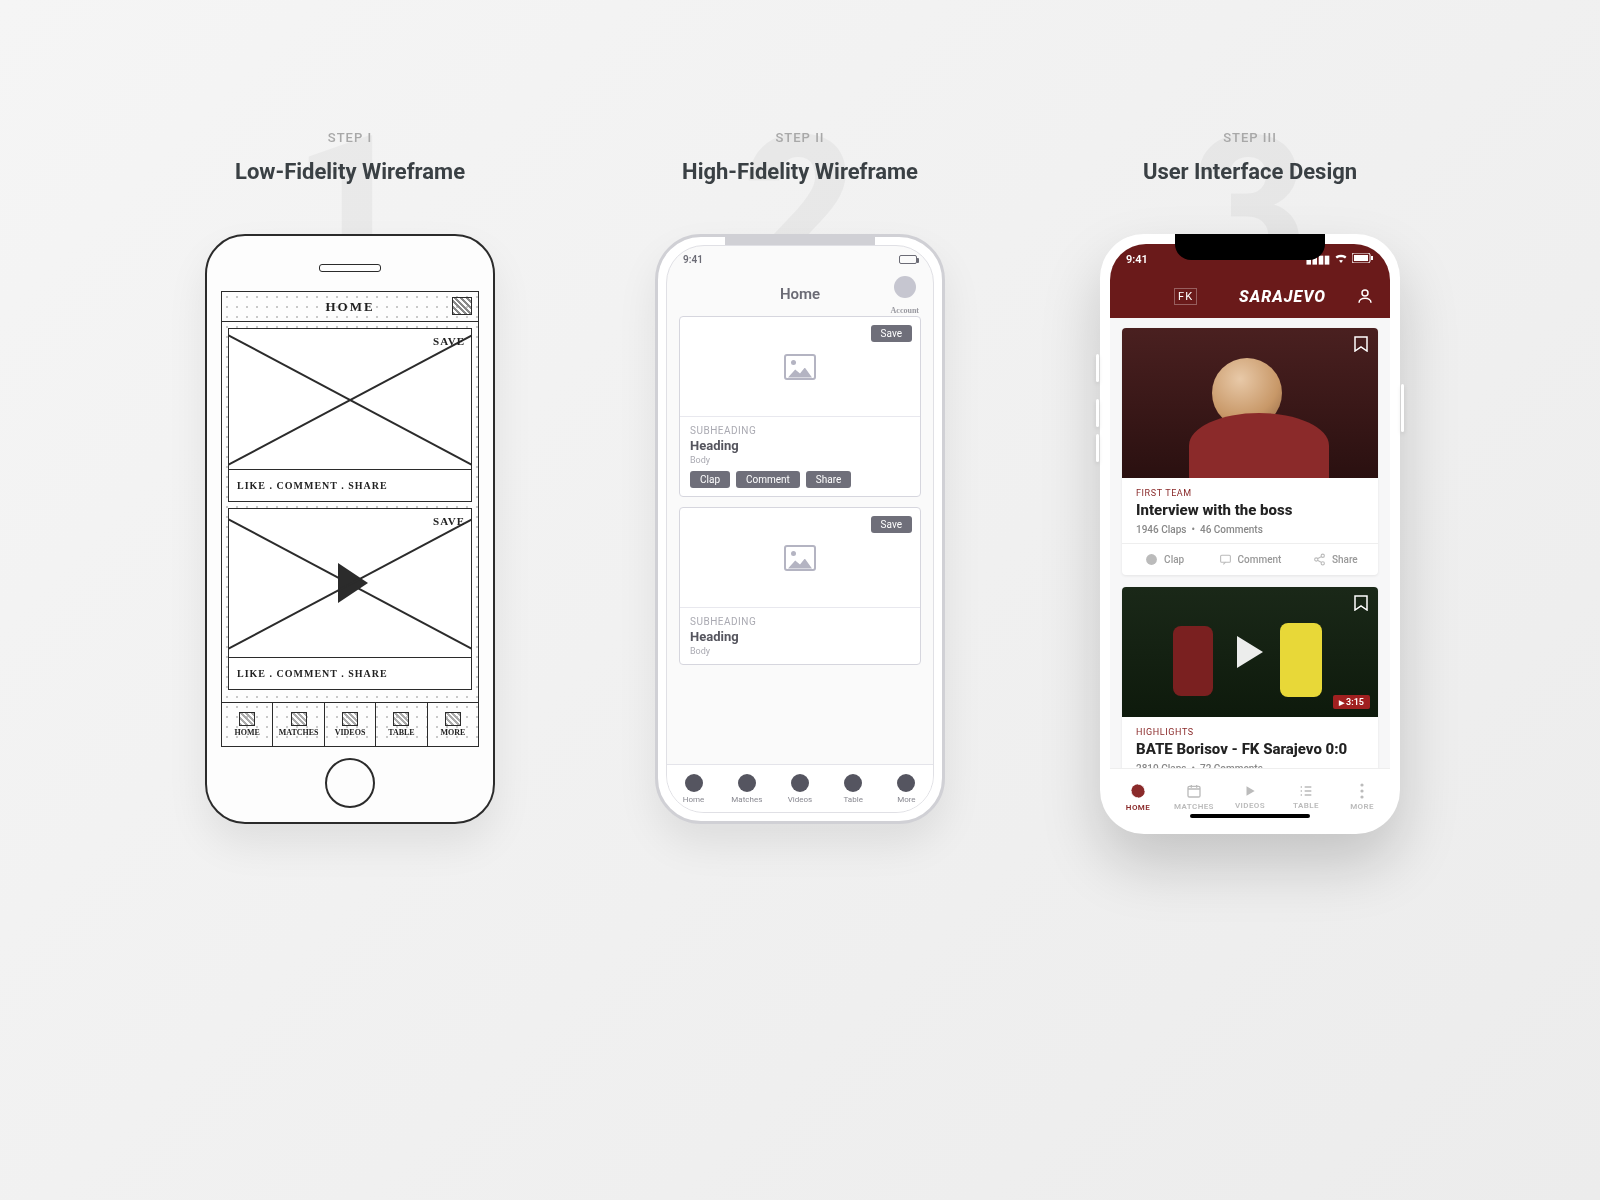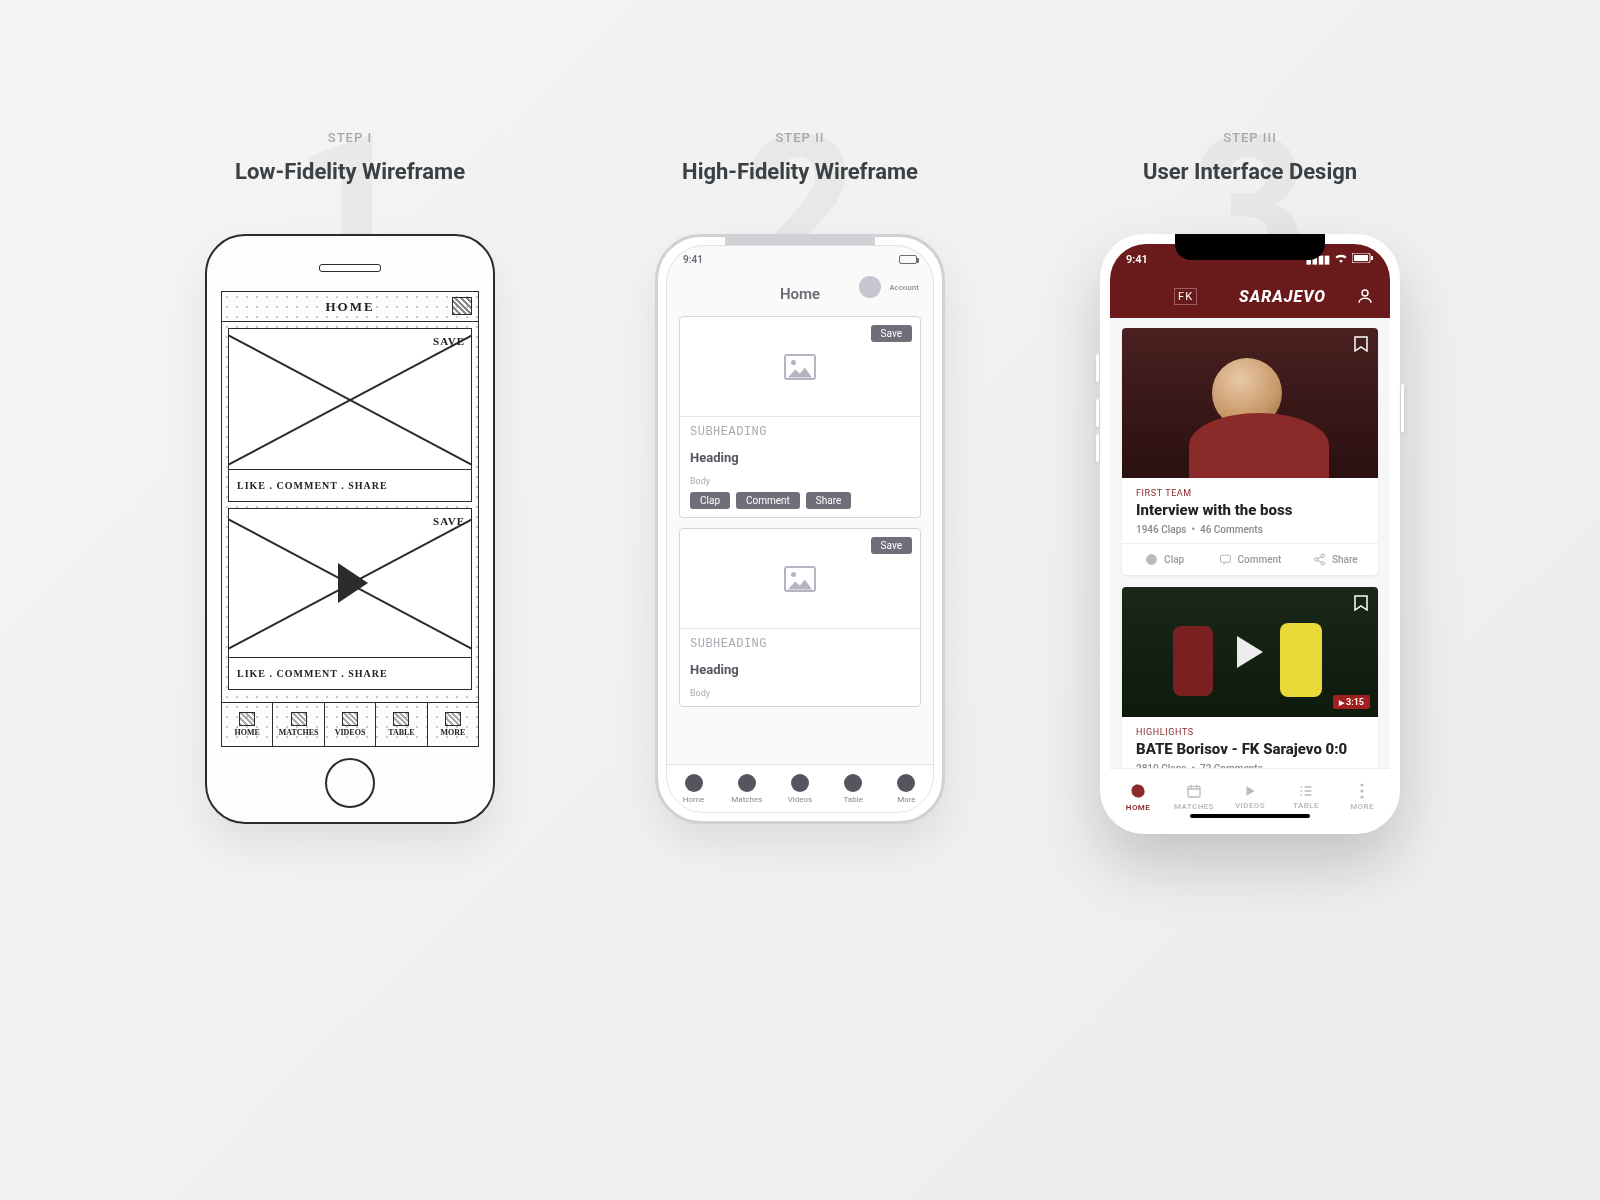--- a/index.html
+++ b/index.html
@@ -110,32 +110,32 @@
 }
 .phone.mid::before{
   content:"";position:absolute;top:0;left:50%;transform:translateX(-50%);
   width:150px;height:26px;background:#d0d0d5;border-radius:0 0 16px 16px;
 }
 .phone.mid .screen{position:absolute;top:8px;left:8px;right:8px;bottom:8px;border-radius:38px;border:1px solid #e0e0e5;overflow:hidden;display:flex;flex-direction:column;background:#fafafa;}
 .mid-status{height:26px;display:flex;align-items:center;justify-content:space-between;padding:0 16px;font-size:10px;color:#6b6b75;font-weight:600;}
 .mid-battery{width:18px;height:9px;border:1px solid #6b6b75;border-radius:2px;position:relative;}
 .mid-battery::after{content:"";position:absolute;right:-3px;top:2px;width:2px;height:5px;background:#6b6b75;border-radius:0 1px 1px 0;}
 .mid-head{height:44px;display:flex;align-items:center;justify-content:center;position:relative;color:#6b6b75;font-size:15px;font-weight:600;}
-.mid-avatar{position:absolute;right:14px;top:4px;display:flex;align-items:center;font-size:8px;color:#9999a0;gap:8px;}
+.mid-avatar{position:absolute;right:14px;top:4px;display:flex;flex-direction:column;align-items:center;font-size:8px;color:#9999a0;gap:8px;font-family:Liberation Serif, serif;}
 .mid-avatar .circ{width:22px;height:22px;border-radius:50%;background:#c6c6d0;}
 .mid-body{flex:1;overflow:hidden;padding:0 12px;}
 .mid-card{border:1px solid #d6d6de;border-radius:4px;background:#fff;margin-bottom:10px;}
 .mid-card .imgslot{height:100px;display:flex;align-items:center;justify-content:center;position:relative;border-bottom:1px solid #e8e8ee;}
 .mid-savebtn{position:absolute;top:8px;right:8px;background:#6f6f7a;color:#fff;font-size:10px;padding:3px 10px;border-radius:3px;}
 .mid-pic{width:32px;height:26px;border:2px solid #b4b4c2;border-radius:3px;position:relative;}
 .mid-pic::before{content:"";position:absolute;top:4px;left:5px;width:5px;height:5px;border-radius:50%;background:#b4b4c2;}
 .mid-pic::after{content:"";position:absolute;bottom:0;left:2px;right:2px;height:10px;background:linear-gradient(135deg,transparent 40%,#b4b4c2 40%,#b4b4c2 60%,transparent 60%),linear-gradient(45deg,transparent 40%,#b4b4c2 40%);clip-path:polygon(0 100%,30% 20%,50% 60%,70% 0,100% 100%);background:#b4b4c2;}
 .mid-meta{padding:8px 10px;}
-.mid-sub{font-size:12px;color:#aaaab2;letter-spacing:0.5px;text-transform:uppercase;font-family:Liberation Mono, monospace;}
-.mid-h{font-size:13px;color:#55555e;font-weight:700;margin:11px 0;}
+.mid-sub{font-size:10px;color:#aaaab2;letter-spacing:0.5px;text-transform:uppercase;}
+.mid-h{font-size:13px;color:#55555e;font-weight:700;margin:2px 0;}
 .mid-bodytxt{font-size:9px;color:#aaaab2;}
 .mid-btns{display:flex;gap:6px;margin-top:6px;}
 .mid-btn{background:#6f6f7a;color:#fff;font-size:10px;padding:3px 10px;border-radius:3px;}
 .mid-tabs{height:48px;border-top:1px solid #e4e4ea;display:flex;background:#fff;}
 .mid-tab{flex:1;display:flex;flex-direction:column;align-items:center;justify-content:center;gap:3px;font-size:8px;color:#888890;}
 .mid-tab .dot{width:18px;height:18px;border-radius:50%;background:#555560;}
 
 
 .phone.hi{
   background:#fff;border-radius:44px;

